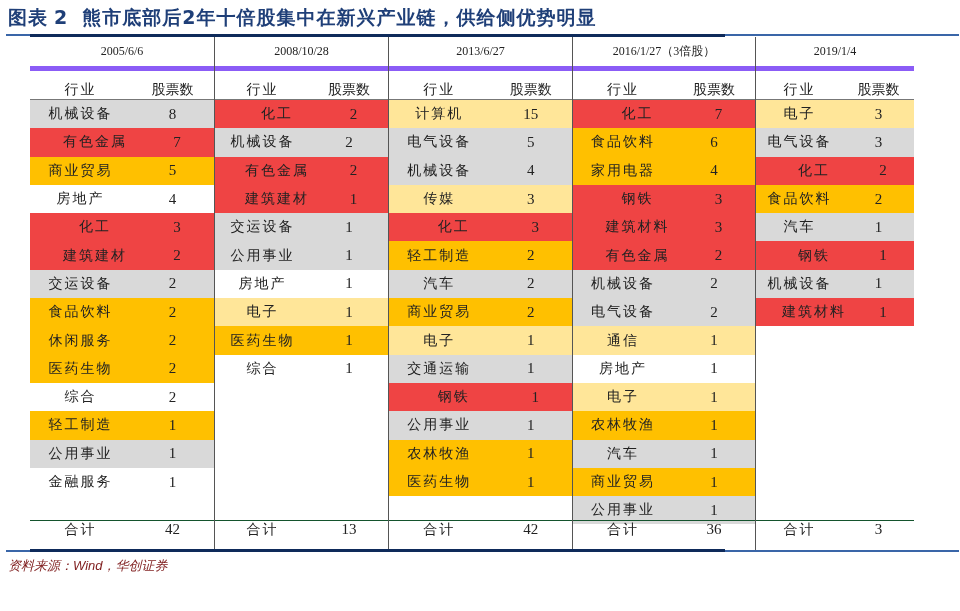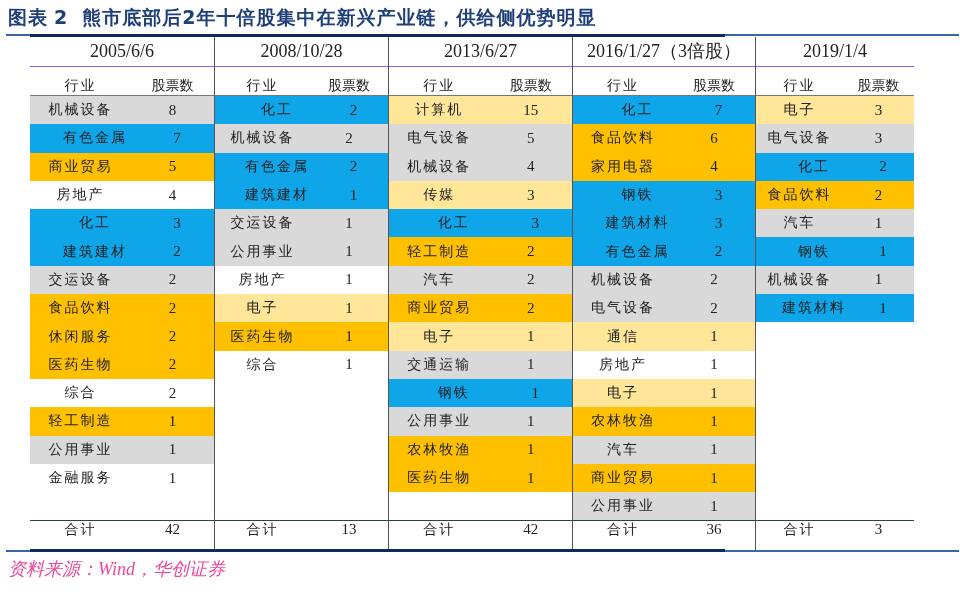--- a/index.html
+++ b/index.html
@@ -10,35 +10,35 @@
            font-family: "DejaVu Sans", "Liberation Sans", sans-serif; white-space: nowrap; }
   .title .num { margin: 0 14px 0 6px; }
   .topline { position: absolute; left: 6px; top: 34px; width: 953px; height: 2px; background: #3a66a8; }
   .topline-dark { position: absolute; left: 30px; top: 34px; width: 695px; height: 3px; background: #0e2a5a; }
   .bottomline { position: absolute; left: 6px; top: 550px; width: 953px; height: 2px; background: #3a66a8; }
   .bottomline-dark { position: absolute; left: 30px; top: 549px; width: 695px; height: 3px; background: #0e2a5a; }
   .tables { position: absolute; left: 30px; top: 37px; height: 513px; display: flex; }
   .panel { position: relative; height: 513px; border-right: 1px solid #555; box-sizing: border-box; }
   .panel:last-child { border-right: none; }
   .p0 { width: 185px; } .p1 { width: 174px; } .p2 { width: 184px; } .p3 { width: 183px; } .p4 { width: 158px; }
-  .date { height: 29px; line-height: 29px; text-align: center; font-size: 18px;
-          border-bottom: 1px solid #8b5cf6; font-family: "Liberation Serif", serif; }
+  .date { height: 29px; line-height: 29px; text-align: center; font-size: 12px;
+          border-bottom: 5px solid #8b5cf6; font-family: "Liberation Serif", serif; }
   .hdr { height: 28px; display: flex; align-items: flex-end; border-bottom: 1px solid #777; font-size: 14px; }
   .row { height: 28.3px; display: flex; align-items: center; font-size: 14px; }
   .cell-name { flex: 0 0 55%; text-align: center; letter-spacing: 2px; }
   .cell-cnt { flex: 1; text-align: center; font-family: "Liberation Serif", serif; font-size: 15px; }
   .total { position: absolute; left: 0; right: 0; bottom: 0; height: 29px; border-top: 1px solid #14532d;
            display: flex; align-items: flex-start; font-size: 14px; }
   .c-orange { background: #ffc000; }
   .c-lightyellow { background: #ffe699; }
-  .c-blue { background: #0ea5e9; padding-left: 20px; }
+  .c-blue { background: #ef4444; padding-left: 20px; }
   .c-gray { background: #d9d9d9; justify-content: center; }
   .c-white { background: #ffffff; }
-  .source { position: absolute; left: 8px; top: 557px; font-size: 18px; font-style: italic; color: #ec4899;
-            font-family: Liberation Serif, serif; }
+  .source { position: absolute; left: 8px; top: 557px; font-size: 13px; font-style: italic; color: #7f1d1d;
+            font-family: Liberation Sans, sans-serif; }
 </style>
 </head>
 <body>
 
 <div class="title">
   <span>图表</span><span class="num">2</span><span>熊市底部后2年十倍股集中在新兴产业链，供给侧优势明显</span>
 </div>
 
 <div class="topline"></div>
 <div class="topline-dark"></div>

